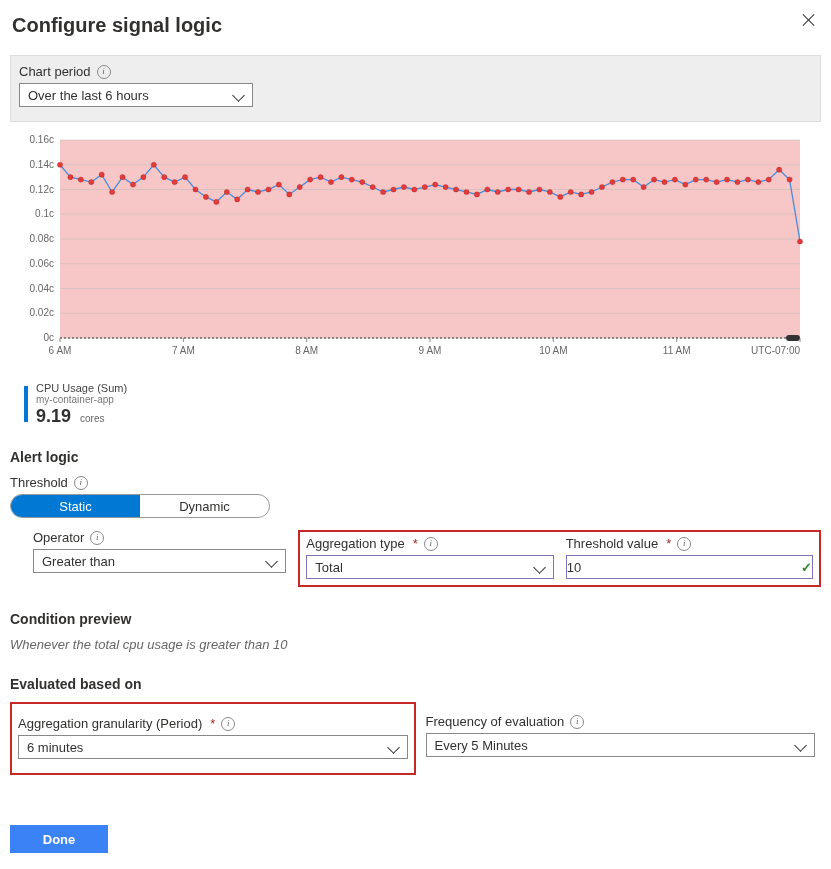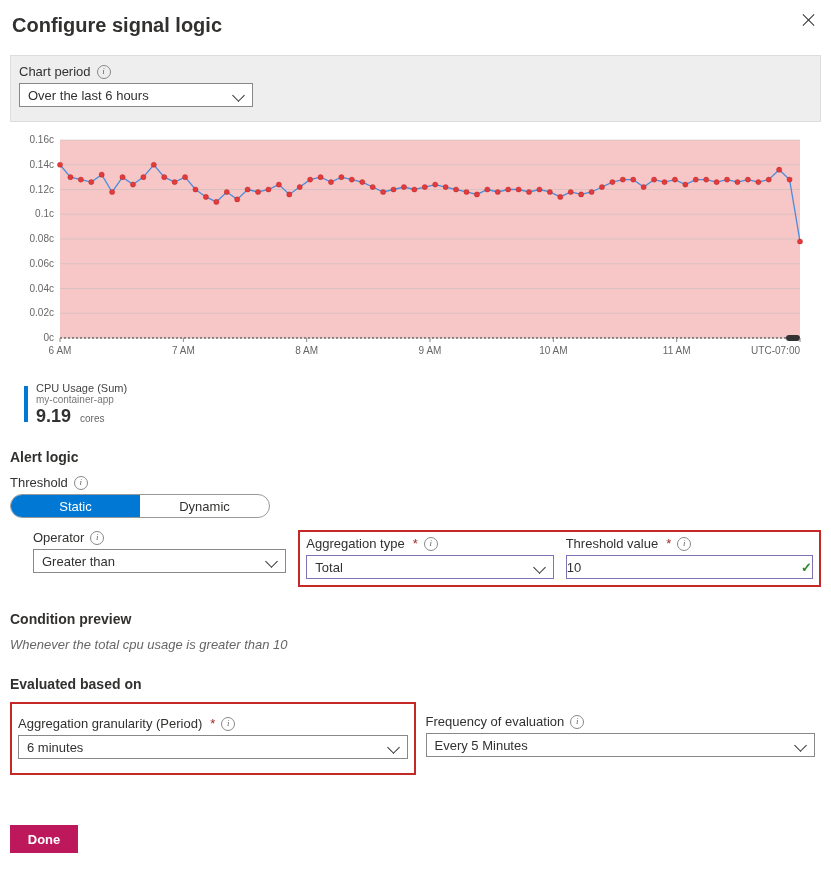--- a/index.html
+++ b/index.html
@@ -62,21 +62,21 @@
   .field { flex:1; }
   .highlight { border:2px solid #c62828; padding:4px 6px 6px 6px; }
 
   .cond-preview { font-style:italic; color:#666; margin:8px 0 6px 0; font-size:13px; }
 
   .row2 { display:flex; margin-top:10px; gap:4px; }
   .left-block { padding:12px 6px 14px 6px; }
 
   .done-btn {
     display:inline-flex; align-items:center; justify-content:center;
-    background:#be185d; color:#fff; border:none; height:28px; width:68px;
+    background:#3b82f6; color:#fff; border:none; height:28px; width:98px;
     font-size:13px; font-weight:600; cursor:pointer; margin-top:50px;
   }
 </style>
 </head>
 <body>
 
 
 
 
 <div class="header">

